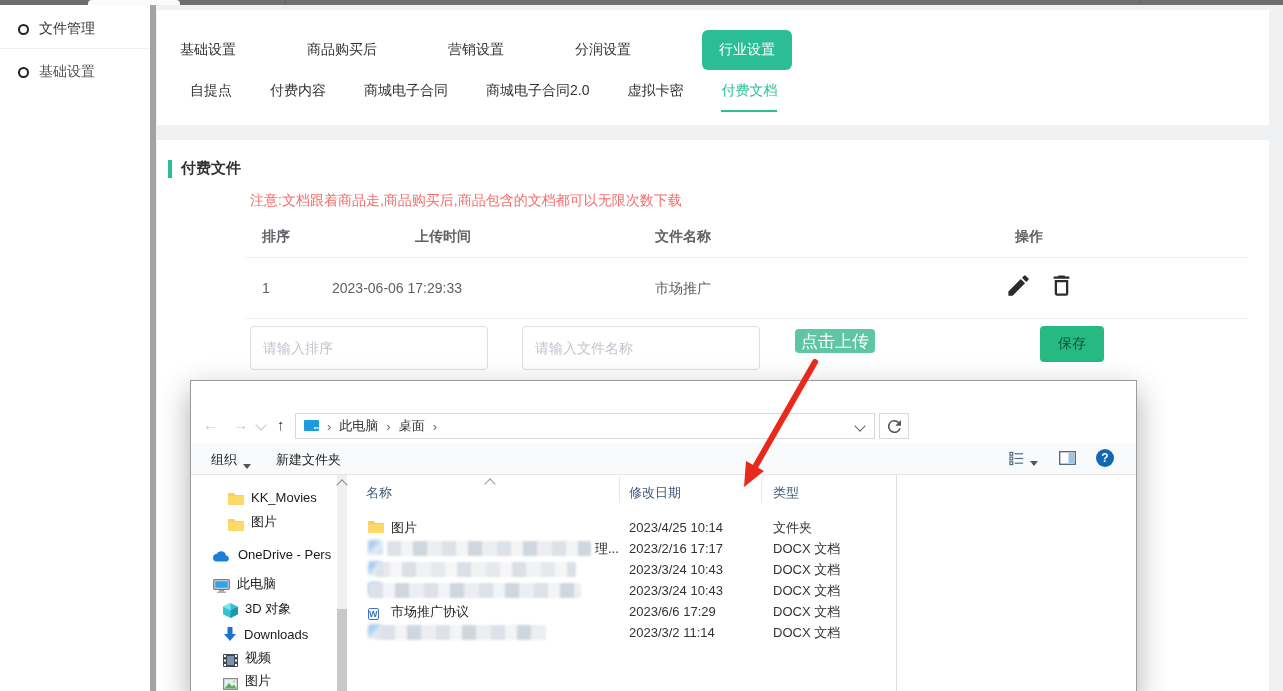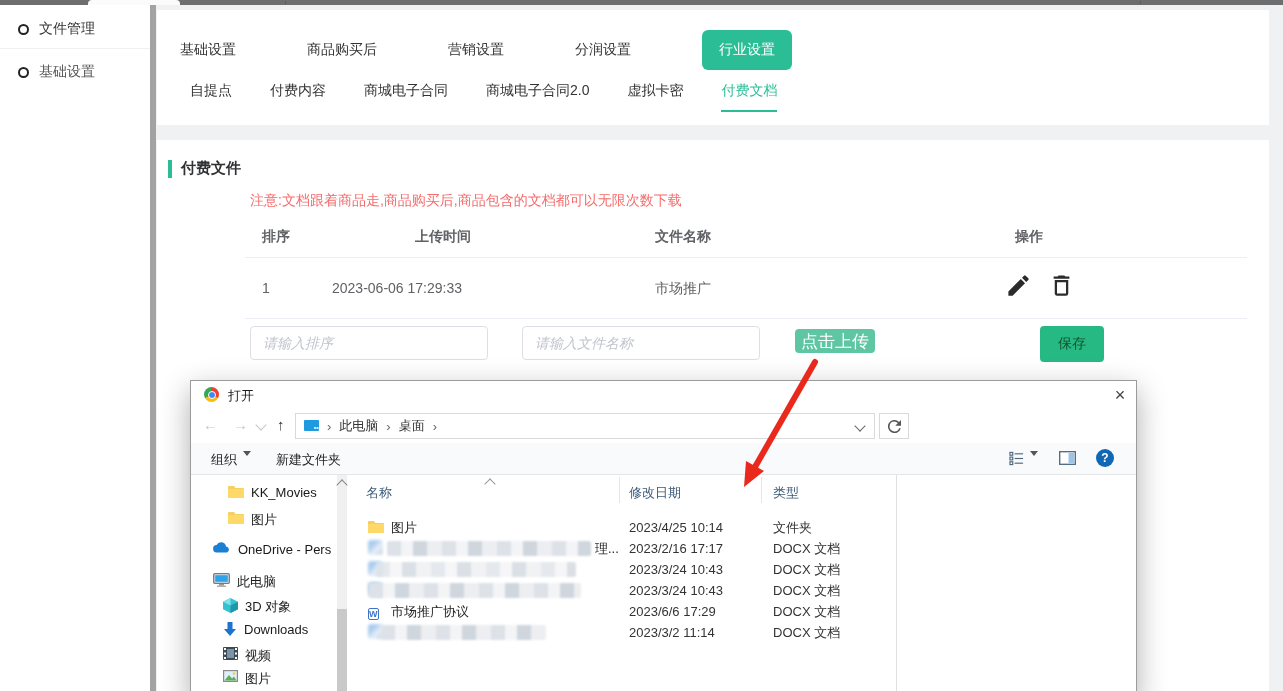--- a/index.html
+++ b/index.html
@@ -29,22 +29,22 @@
   .stab.active{color:#2bbe96;border-bottom:2px solid #2bbe96;}
   
   .sec-bar{left:11px;top:20px;width:4px;height:18px;background:#2bbe96;}
   .sec-title{left:24px;top:19px;font-size:15px;font-weight:bold;color:#303133;}
   .notice{left:93px;top:52px;font-size:14px;color:#f56c6c;}
   .th{position:absolute;top:88px;font-size:14px;font-weight:bold;color:#606266;}
   .hr1{left:88px;right:22px;height:1px;background:#ebeef5;}
   .cell{position:absolute;top:128px;font-size:14px;color:#606266;height:40px;line-height:40px;}
   .op-ic{position:absolute;top:132px;width:27px;height:27px;cursor:pointer;}
   .op-ic svg{width:100%;height:100%;fill:#2b2b2b;}
-  .inp{position:absolute;height:34px;width:238px;border:1px solid #dcdfe6;border-radius:4px;box-sizing:border-box;
-       font-size:14px;color:#333;padding:0 12px;outline:none;font-family:inherit;font-style:italic;}
+  .inp{position:absolute;height:44px;width:238px;border:1px solid #dcdfe6;border-radius:4px;box-sizing:border-box;
+       font-size:14px;color:#333;padding:0 12px;outline:none;font-family:inherit;}
   .inp::placeholder{color:#c0c4cc;}
   .btn-upload{position:absolute;left:638px;top:189px;width:80px;height:24px;background:#5fc6a3;color:#fff;border:none;border-radius:4px;font-size:17px;cursor:pointer;font-family:inherit;}
   .btn-save{position:absolute;left:883px;top:186px;width:64px;height:36px;background:#26b984;color:#14532d;border:none;border-radius:4px;font-size:14px;cursor:pointer;font-family:inherit;}
   
   .dialog{left:190px;top:380px;width:945px;height:315px;background:#fff;border:1px solid #9b9b9b;
           box-shadow:0 10px 28px rgba(0,0,0,.32);z-index:20;}
   .dlg-title{position:absolute;left:0;top:0;width:100%;height:28px;background:#fff;}
   .chrome-ic{position:absolute;left:13px;top:6px;width:15px;height:15px;border-radius:50%;
     background:conic-gradient(#ea4335 0 33.3%, #fbbc05 0 66.6%, #34a853 0 100%);}
   .chrome-ic::after{content:"";position:absolute;left:3.5px;top:3.5px;width:8px;height:8px;border-radius:50%;
@@ -58,26 +58,26 @@
   .crumb-sep{color:#666;font-size:13px;}
   .chev-d{width:7px;height:7px;border-right:1.5px solid #666;border-bottom:1.5px solid #666;transform:rotate(45deg);display:inline-block;}
   .chev-u{width:7px;height:7px;border-right:1.5px solid #888;border-bottom:1.5px solid #888;transform:rotate(-135deg);display:inline-block;}
   .refresh-box{position:absolute;left:688px;top:4px;width:30px;height:26px;border:1px solid #d9d9d9;box-sizing:border-box;
         display:flex;align-items:center;justify-content:center;cursor:pointer;background:#fff;}
   .searchbox{position:absolute;left:728px;top:4px;width:206px;height:26px;border:1px solid #d9d9d9;box-sizing:border-box;
         display:flex;align-items:center;gap:8px;padding:0 9px;background:#fff;}
   .searchbox input{border:none;outline:none;font-size:13px;color:#333;width:150px;font-family:inherit;}
   .searchbox input::placeholder{color:#5f6a75;}
   .dlg-toolbar{position:absolute;left:0;top:62px;width:100%;height:32px;background:#f8fafb;border-bottom:1px solid #e4e6e8;box-sizing:border-box;}
-  .tb-item{position:absolute;top:8px;font-size:13px;color:#1f1f1f;cursor:pointer;display:flex;align-items:flex-start;gap:6px;}
+  .tb-item{position:absolute;top:8px;font-size:13px;color:#1f1f1f;cursor:pointer;display:flex;align-items:flex-end;gap:6px;}
   .caret{width:0;height:0;border-left:4px solid transparent;border-right:4px solid transparent;border-top:5px solid #555;display:inline-block;}
   .help-ic{position:absolute;left:905px;top:6px;width:18px;height:18px;border-radius:50%;background:#1267b5;color:#fff;
        font-size:12px;font-weight:bold;text-align:center;line-height:18px;cursor:pointer;}
   
-  .tree-item{position:absolute;height:20px;display:flex;align-items:flex-start;gap:7px;font-size:13px;color:#1a1a1a;cursor:pointer;white-space:nowrap;overflow:hidden;width:140px;}
+  .tree-item{position:absolute;height:20px;display:flex;align-items:flex-end;gap:7px;font-size:13px;color:#1a1a1a;cursor:pointer;white-space:nowrap;overflow:hidden;width:140px;}
   .tree-sb{position:absolute;left:146px;top:94px;width:10px;bottom:0;background:#f0f0f0;}
   .tree-thumb{position:absolute;left:0;top:134px;width:10px;height:90px;background:#c9c9c9;}
   .list-col{position:absolute;top:103px;font-size:13px;color:#3c5a78;cursor:pointer;}
   .col-div{position:absolute;top:96px;width:1px;height:26px;background:#e6e6e6;}
   .prev-div{position:absolute;left:705px;top:94px;width:1px;bottom:0;background:#e0e0e0;}
   .frow{position:absolute;left:160px;width:540px;height:21px;cursor:pointer;}
   .fname{position:absolute;left:40px;top:0;font-size:13px;color:#1f1f1f;line-height:21px;}
   .fdate{position:absolute;left:278px;top:0;font-size:13px;color:#333;line-height:21px;}
   .ftype{position:absolute;left:422px;top:0;font-size:13px;color:#333;line-height:21px;}
   .ficon{position:absolute;left:17px;top:2px;width:16px;height:16px;}
@@ -161,25 +161,20 @@
     </div>
     <div class="abs hr1" style="top:178px"></div>
 
     <input class="inp" style="left: 93px; top: 186px;" placeholder="请输入排序">
     <input class="inp" style="left: 365px; top: 186px;" placeholder="请输入文件名称">
     <button class="btn-upload">点击上传</button>
     <button class="btn-save">保存</button>
   </div>
 
   <div class="abs dialog">
-    <div class="dlg-title">
-      <div class="chrome-ic"></div>
-      <div class="dlg-title-text">打开</div>
-      <div class="dlg-close">×</div>
-    </div>
 
     <div class="navbar">
       <span class="nav-arrow" style="left:12px;color:#c7c7c7">←</span>
       <span class="nav-arrow" style="left:42px;color:#c7c7c7">→</span>
       <span class="chev-d" style="position:absolute;left:66px;top:12px;border-color:#c7c7c7"></span>
       <span class="nav-arrow" style="left:86px;color:#3b3b3b">↑</span>
 
       <div class="addr">
         <svg width="15" height="12" viewBox="0 0 15 12">
           <rect x="0" y="0" width="15" height="11" rx="1" fill="#1e9ae0"></rect>

